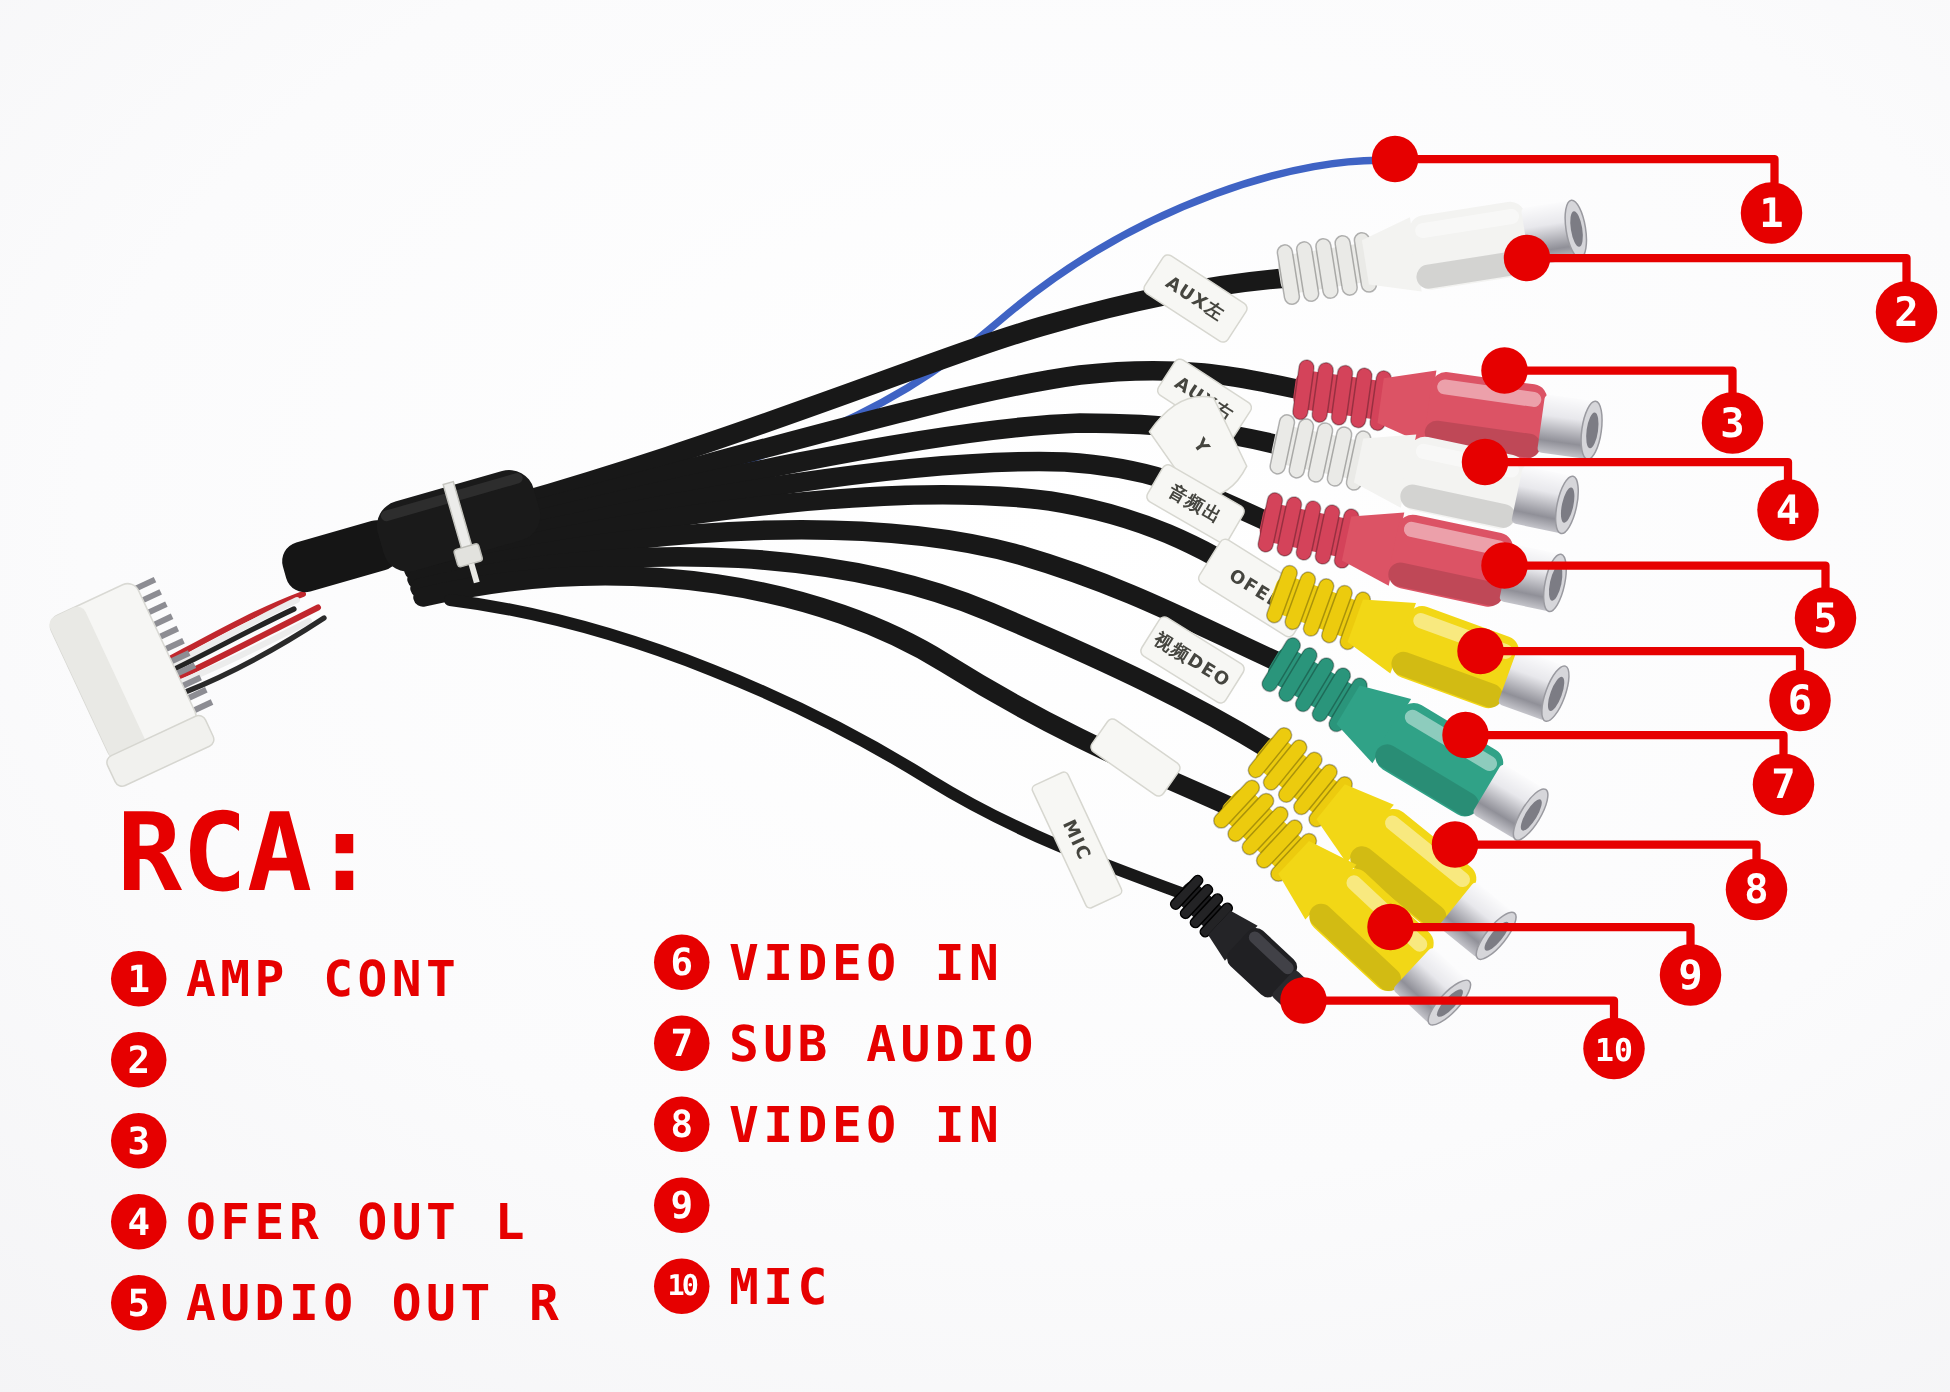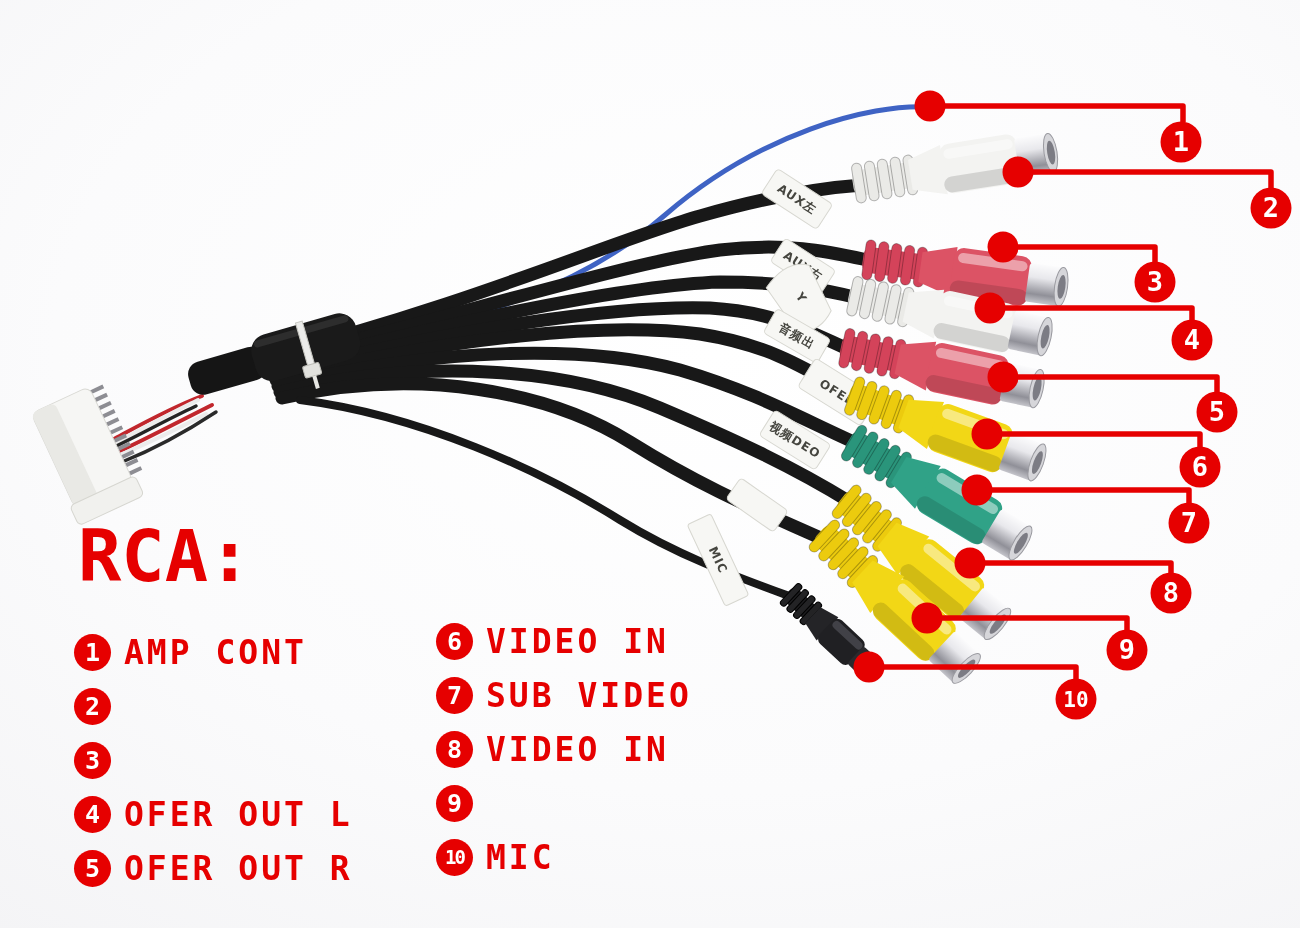--- a/index.html
+++ b/index.html
@@ -18,21 +18,21 @@
   .cn{font:bold 27px "DejaVu Sans Mono", monospace;fill:#ffffff;text-anchor:middle;}
   .cn10{font-size:21px;}
 
   
   .cab{fill:none;stroke:#181818;stroke-linecap:round;}
   .slv{fill:#f7f7f4;stroke:#d7d7d0;stroke-width:1;}
   .slt{font:bold 12px "DejaVu Sans", sans-serif;fill:#45453f;text-anchor:middle;letter-spacing:1px;}
 
   
   .legend-title{
-    position:absolute;left:78px;top:520px;
+    position:absolute;left:78px;top:532px;
     font:bold 72px "DejaVu Sans Mono", monospace;color:#e60000;line-height:1;
   }
   .lcol{position:absolute;display:flex;flex-direction:column;}
   .lcol-left{left:74px;top:630px;}
   .lcol-right{left:436px;top:619px;}
   .li{display:flex;align-items:center;height:44px;margin-bottom:10px;}
   .lb{
     flex:0 0 auto;width:37px;height:37px;border-radius:50%;background:#e60000;
     color:#fff;font:bold 25px "DejaVu Sans Mono", monospace;
     display:flex;align-items:center;justify-content:center;margin-right:13px;
@@ -279,32 +279,32 @@
   </div>
   <div class="li">
     <span class="lb">3</span>
   </div>
   <div class="li">
     <span class="lb">4</span>
     <span class="lt">OFER OUT L</span>
   </div>
   <div class="li">
     <span class="lb">5</span>
-    <span class="lt">OFER OUT R</span>
+    <span class="lt">AUDIO OUT R</span>
   </div>
 </div>
 
 <div class="lcol lcol-right">
   <div class="li">
     <span class="lb">6</span>
     <span class="lt">VIDEO IN</span>
   </div>
   <div class="li">
     <span class="lb">7</span>
-    <span class="lt">SUB VIDEO</span>
+    <span class="lt">SUB AUDIO</span>
   </div>
   <div class="li">
     <span class="lb">8</span>
     <span class="lt">VIDEO IN</span>
   </div>
   <div class="li">
     <span class="lb">9</span>
   </div>
   <div class="li">
     <span class="lb lb10">10</span>

